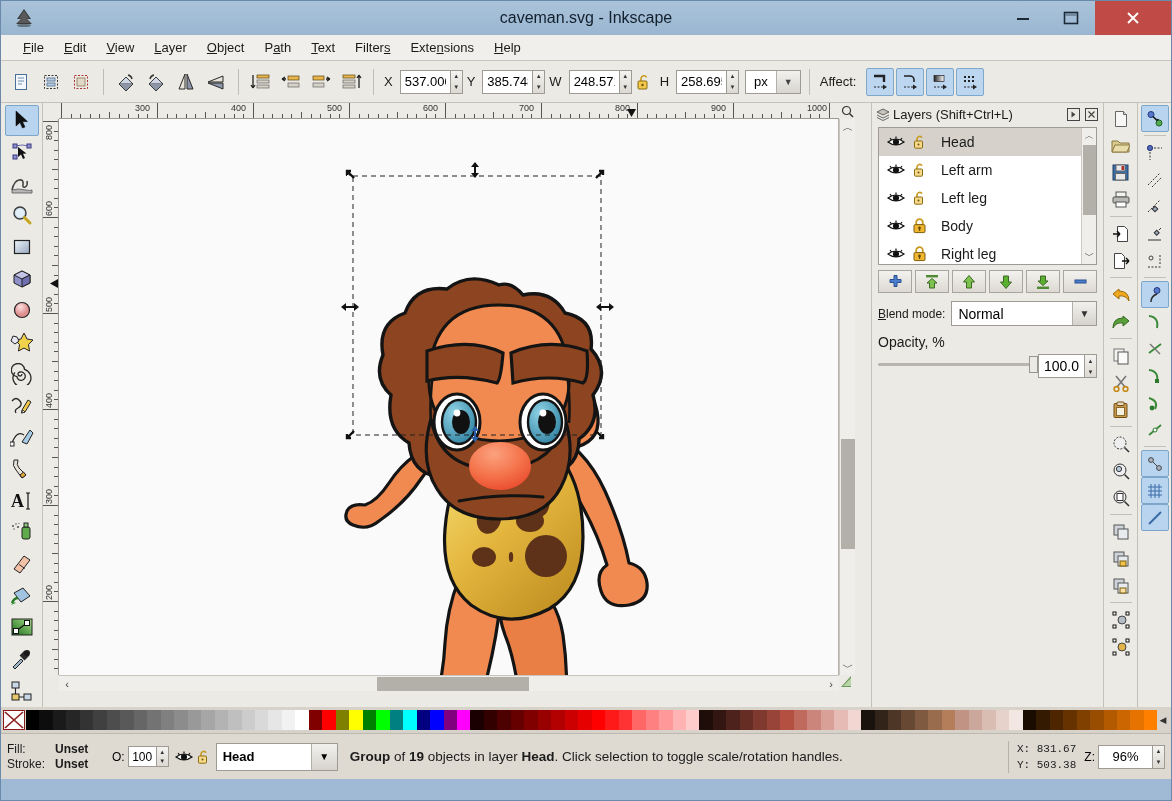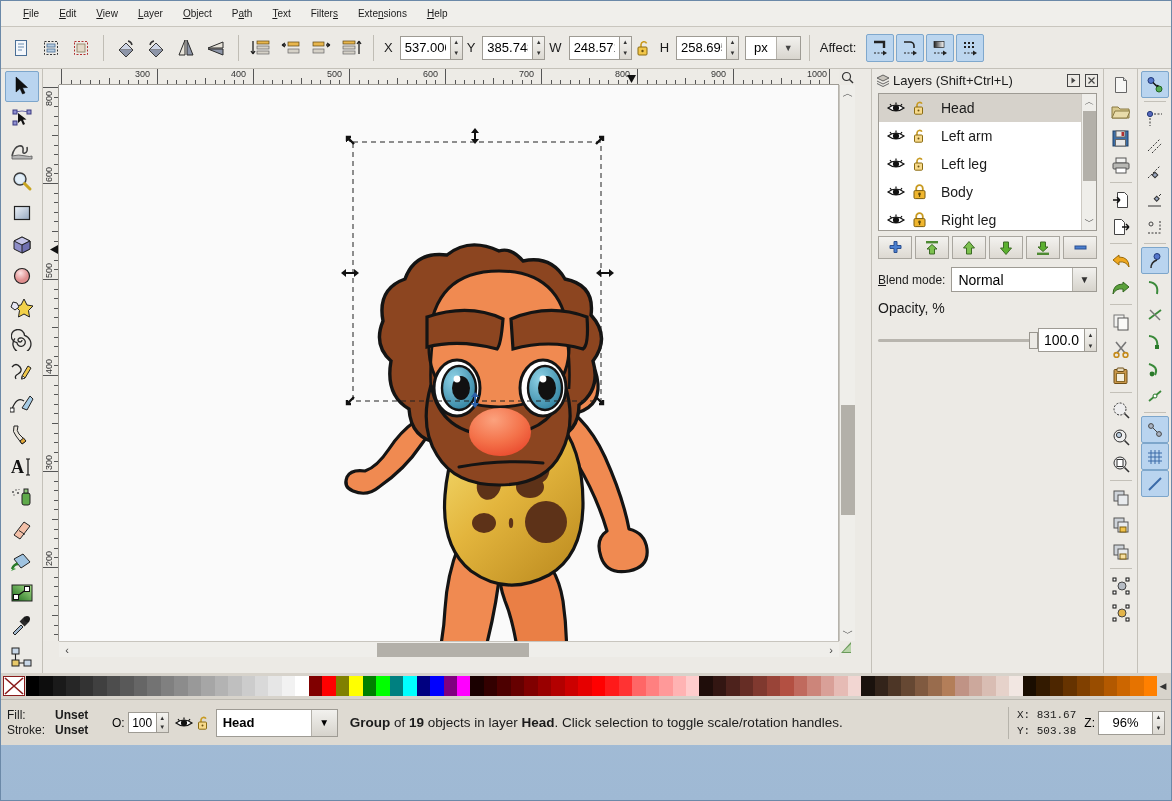--- a/index.html
+++ b/index.html
@@ -25,21 +25,21 @@
                 font-size:16px; color:#12202e; line-height:34px; }
   .winbtn { position:absolute; top:0; height:34px; width:48px;
             display:flex; align-items:center; justify-content:center; }
   #win-min { right:124px; }
   #win-max { right:76px; }
   #win-close { right:0; width:76px; background:#c04a46; color:#fff; font-size:17px; }
 
   
   #menubar { height:26px; background:#f0efeb; border-bottom:1px solid #c9c6be;
              display:flex; align-items:center; padding-left:12px; }
-  .menu-item { padding:2px 10px; font-size:10px; color:#1b1b1b; cursor:default;text-align:center; }
+  .menu-item { padding:2px 10px; font-size:13px; color:#1b1b1b; cursor:default;text-align:center; }
   .menu-item u { text-decoration:underline; }
 
   
   #toolbar { height:42px; background:#eceae5; border-bottom:1px solid #c4c1b9;
              display:flex; align-items:center; padding:0 6px; gap:2px; }
   .tbtn { width:28px; height:28px; display:flex; align-items:center; justify-content:center;
           border:1px solid transparent; border-radius:2px; }
   .tbtn.on { background:#bcd6ef; border-color:#7fa8cd; }
   .tsep { width:1px; height:26px; background:#c0bdb5; margin:0 6px; }
   .tlabel { font-size:13px; color:#1b1b1b; margin:0 5px 0 2px; }
@@ -120,21 +120,21 @@
           display:flex; align-items:center; justify-content:center; }
   #blendrow { display:flex; align-items:center; margin:8px 6px 0 6px; gap:6px; }
   #blendrow .lbl { font-size:12px; color:#1b1b1b; }
   #blendsel { flex:1; height:25px; border:1px solid #9e9b94; background:#fff;
               display:flex; align-items:center; }
   #blendsel .bv { flex:1; padding-left:6px; font-size:14px; }
   #blendsel .ba { width:24px; height:23px; background:linear-gradient(to bottom,#f2f1ee,#d6d3cc);
                   border-left:1px solid #b4b1aa; display:flex; align-items:center;
                   justify-content:center; font-size:10px; color:#333; }
   #opacity-label { margin:8px 6px 0 6px; font-size:14px; color:#1b1b1b; }
-  #opacityrow { display:flex; align-items:center; margin:12px 6px 0 6px; gap:0; }
+  #opacityrow { display:flex; margin:4px 6px 0 6px; gap:0; }
   #oslider { position:relative; flex:1; height:20px; }
   #oslider .trk { position:absolute; left:0; right:0; top:9px; height:3px;
                   background:#b8b5ae; border-radius:2px; }
   #oslider .knb { position:absolute; right:0; top:2px; width:9px; height:17px;
                   background:#eceae5; border:1px solid #99968f; }
   #ofield { display:flex; align-items:center; }
   #ofield input { width:46px; height:24px; border:1px solid #9e9b94; border-right:none;
                   background:#fff; font-size:14px; text-align:center; outline:none;
                   font-family:"Liberation Sans",sans-serif; }
 
@@ -187,20 +187,46 @@
 
   
   .handle { position:absolute; width:11px; height:11px; }
   svg { display:block; }
 </style>
 </head>
 <body>
 
 <div id="app">
 
+  <div id="titlebar">
+    <div id="title-logo">
+      <svg width="22" height="22" viewBox="0 0 22 22">
+        <path d="M11 2 L4 12 L8 12 L3 17 L19 17 L14 12 L18 12 Z" fill="#3a3a3a"></path>
+        <path d="M11 3.5 L6 11.5 L9 11.5 L5 16 L17 16 L13 11.5 L16 11.5 Z" fill="#5a5a5a"></path>
+        <ellipse cx="11" cy="18.5" rx="7" ry="1.6" fill="#2a2a2a" opacity=".5"></ellipse>
+      </svg>
+    </div>
+    <div id="title-text">caveman.svg - Inkscape</div>
+    <div class="winbtn" id="win-min">
+      <svg width="16" height="16" viewBox="0 0 16 16">
+          <rect x="2" y="8" width="12" height="2" fill="#1c2a38"></rect>
+        </svg>
+    </div>
+    <div class="winbtn" id="win-max">
+      <svg width="16" height="14" viewBox="0 0 16 14">
+        <rect x="1.5" y="1.5" width="13" height="11" fill="none" stroke="#1c2a38" stroke-width="1.6"></rect>
+        <rect x="2.5" y="2.5" width="11" height="2.5" fill="#1c2a38" opacity=".35"></rect>
+      </svg>
+    </div>
+    <div class="winbtn" id="win-close">
+      <svg width="18" height="18" viewBox="0 0 18 18">
+        <path d="M4 4 L14 14 M14 4 L4 14" stroke="#fff" stroke-width="1.9"></path>
+      </svg>
+    </div>
+  </div>
 
   <div id="menubar">
     <div class="menu-item"><u>F</u>ile</div>
     <div class="menu-item"><u>E</u>dit</div>
     <div class="menu-item"><u>V</u>iew</div>
     <div class="menu-item"><u>L</u>ayer</div>
     <div class="menu-item"><u>O</u>bject</div>
     <div class="menu-item">P<u>a</u>th</div>
     <div class="menu-item"><u>T</u>ext</div>
     <div class="menu-item">Filter<u>s</u></div>

